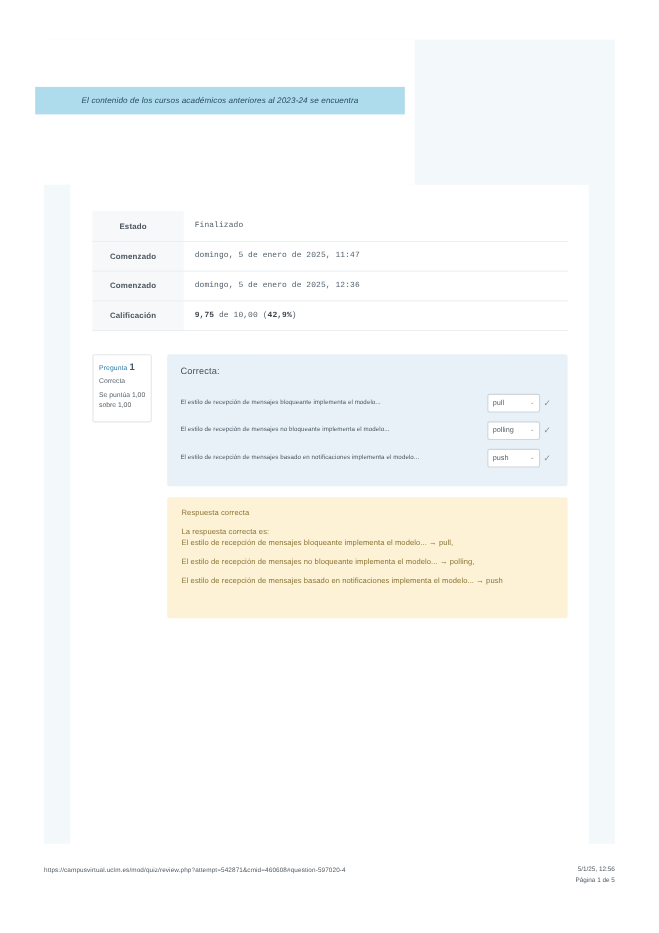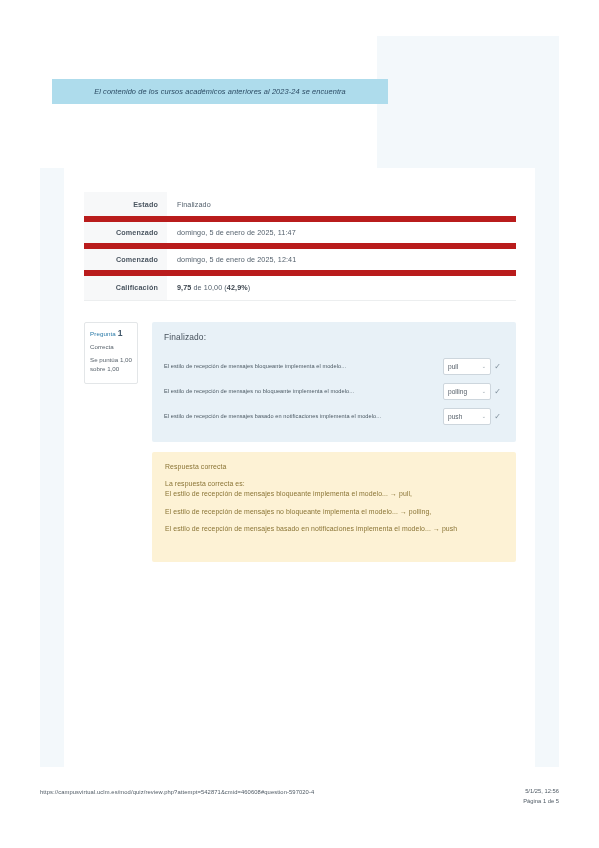--- a/index.html
+++ b/index.html
@@ -35,21 +35,21 @@
   .doc-top-left {
     position: absolute;
     left: 0px;
     top: 0px;
     width: 337px;
     height: 132px;
     background: #ffffff;
   }
   .notice-bar {
     position: absolute;
-    left: 52px;
+    left: 32px;
     top: 79px;
     width: 336px;
     height: 25px;
     background: #aedcec;
   }
   .notice-bar span {
     display: block;
     font-style: italic;
     font-size: 7.4px;
     line-height: 25px;
@@ -90,40 +90,41 @@
   .summary {
     position: absolute;
     left: 84px;
     top: 192px;
     width: 432px;
     border-collapse: collapse;
     table-layout: fixed;
   }
   .summary tr { height: 27px; }
   .summary th, .summary td {
-    border-top: 6px solid #b91c1c;
+    border-top: 1px solid #b91c1c;
     border-bottom: 1px solid #eceeef;
     font-size: 7.2px;
     font-weight: normal;
     padding: 0;
     vertical-align: middle;
   }
   .summary th {
     width: 74px;
     background: #f7f8f9;
-    text-align: right;
+    text-align: center;
     padding-right: 9px;
     font-weight: bold;
     color: #4a5560;
     letter-spacing: .15px;
   }
   .summary td {
     padding-left: 10px;
     color: #525f6b;
     letter-spacing: .1px;
+    font-family: Liberation Mono, monospace;
   }
   .summary tr:first-child th, .summary tr:first-child td { border-top: none; }
   .summary td b { font-weight: bold; color: #3b444d; margin-top: 24px; }
 
   
   .q-info {
     position: absolute;
     left: 84px;
     top: 322px;
     width: 54px;
@@ -283,21 +284,21 @@
       <tr>
         <th>Estado</th>
         <td>Finalizado</td>
       </tr>
       <tr>
         <th>Comenzado</th>
         <td>domingo, 5 de enero de 2025, 11:47</td>
       </tr>
       <tr>
         <th>Comenzado</th>
-        <td>domingo, 5 de enero de 2025, 12:41</td>
+        <td>domingo, 5 de enero de 2025, 12:36</td>
       </tr>
       <tr>
         <th>Calificación</th>
         <td><b>9,75</b><span> de 10,00 (</span><b>42,9%</b><span>)</span></td>
       </tr>
     </tbody>
   </table>
 
   <div class="q-info">
     <div class="q-no">
@@ -305,21 +306,21 @@
       <b>1</b>
     </div>
     <div class="q-state">Correcta</div>
     <div class="q-grade">
       <span>Se puntúa 1,00</span><br>
       <span>sobre 1,00</span>
     </div>
   </div>
 
   <div class="q-body">
-    <div class="q-prompt">Finalizado:</div>
+    <div class="q-prompt">Correcta:</div>
 
     <div class="match-row">
       <div class="match-text">El estilo de recepción de mensajes bloqueante implementa el modelo...</div>
       <div class="match-select">
         <span class="sel-val">pull</span>
         <span class="caret">⌄</span>
       </div>
       <div class="match-check">✓</div>
     </div>
 

